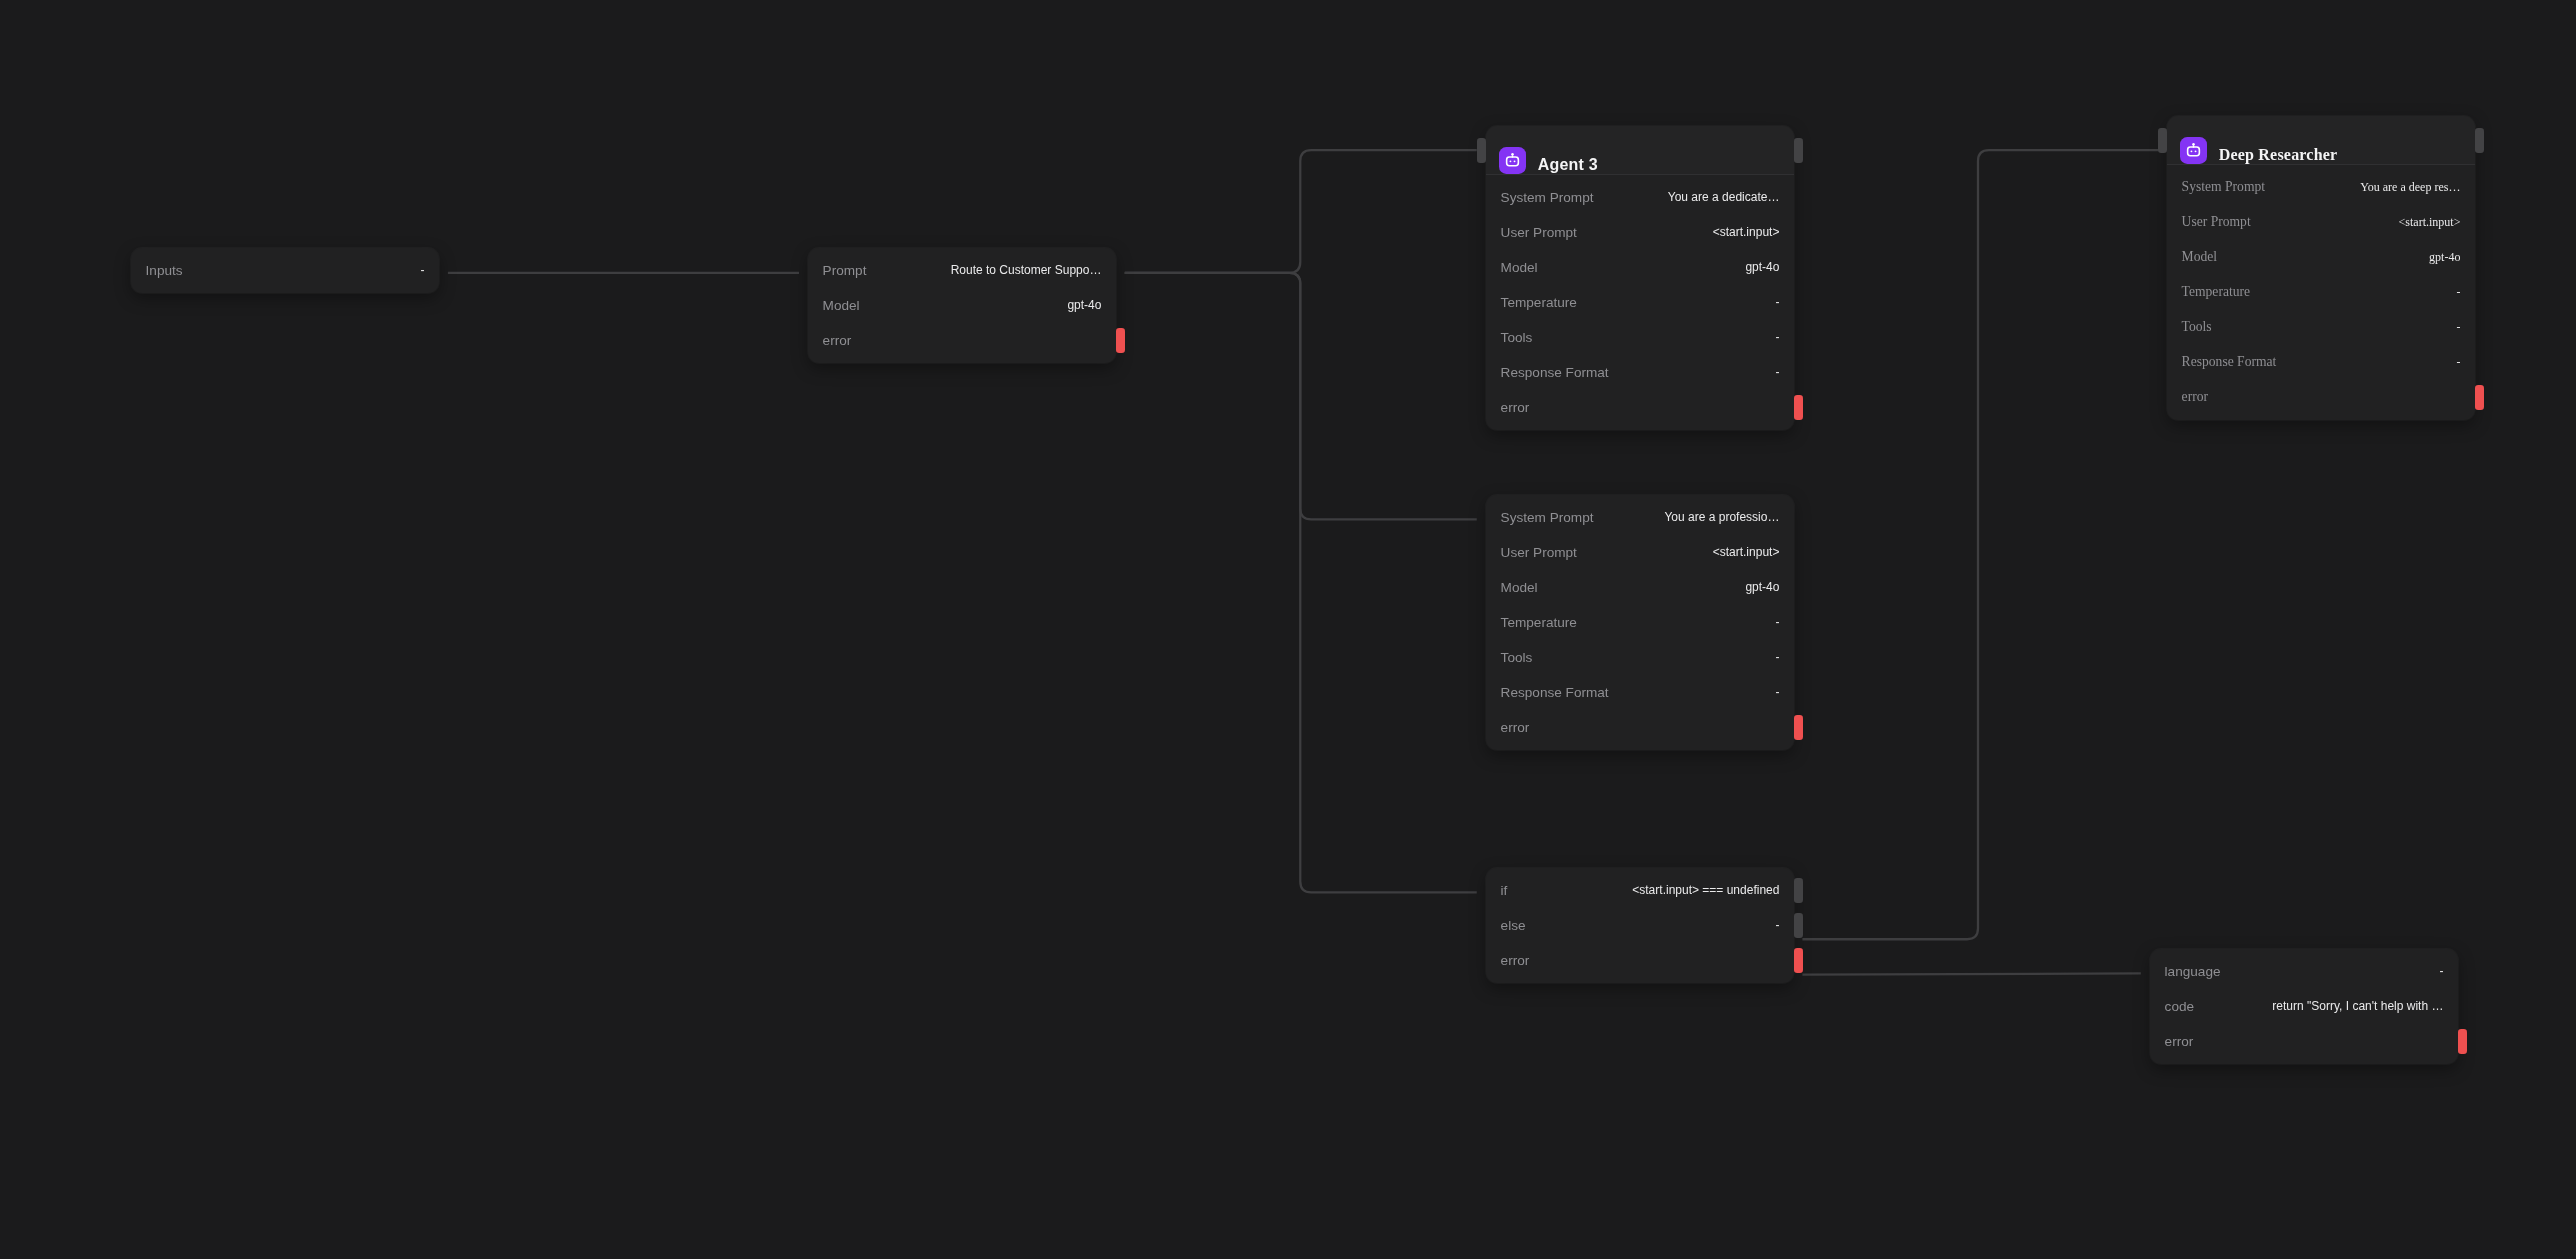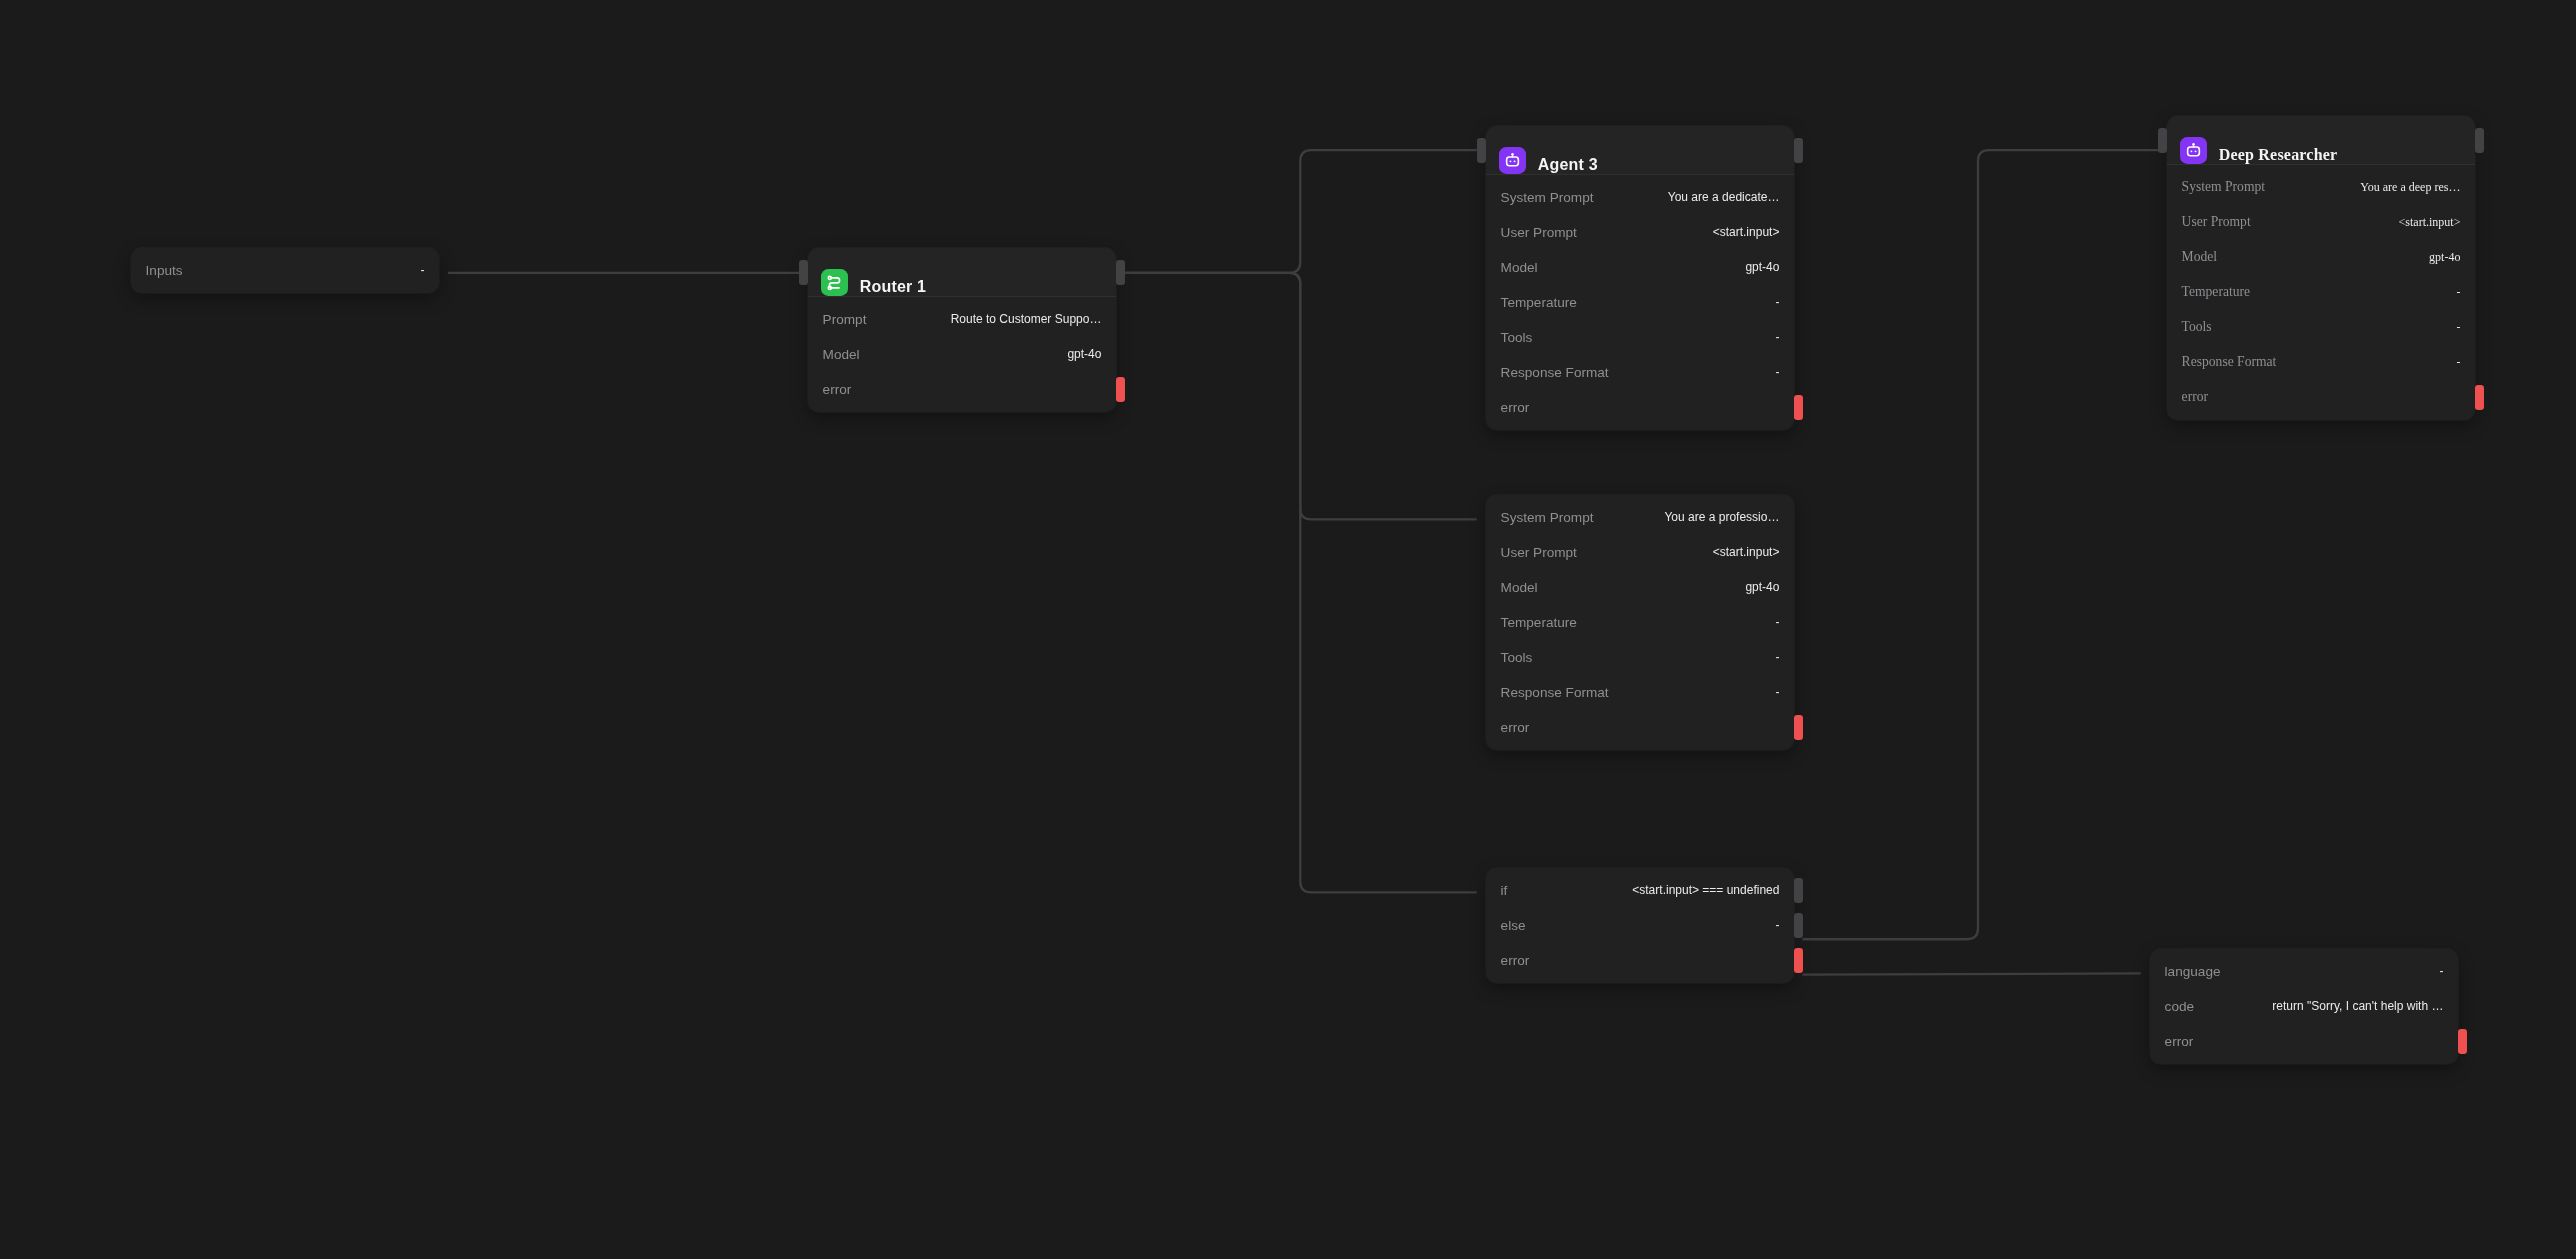--- a/index.html
+++ b/index.html
@@ -64,32 +64,20 @@
     </svg>
 <div class="node" style="left: 131px; top: 248px;">
       <div class="node-body">
         <div class="node-row">
           <span class="row-label">Inputs</span>
           <span class="row-value">-</span>
         </div>
       </div>
     </div>
     <div class="node" style="left: 808px; top: 248px;">
-      <div class="node-header">
-        <div class="handle handle-in"></div>
-        <span class="node-icon" style="background: rgb(44, 192, 81);">
-          <svg width="19" height="19" viewBox="0 0 24 24" fill="none" stroke="#fff" stroke-width="2" stroke-linecap="round" stroke-linejoin="round">
-            <circle cx="6" cy="6.2" r="1.9"></circle>
-            <circle cx="6" cy="18.8" r="1.9"></circle>
-            <path d="M8.4 6.2h6.9a3.15 3.15 0 0 1 0 6.3H8.7a3.15 3.15 0 0 0 0 6.3h9.1"></path>
-          </svg>
-        </span>
-        <span class="node-title">Router 1</span>
-        <div class="handle handle-out"></div>
-      </div>
       <div class="node-body">
         <div class="node-row">
           <span class="row-label">Prompt</span>
           <span class="row-value">Route to Customer Suppo…</span>
         </div>
         <div class="node-row">
           <span class="row-label">Model</span>
           <span class="row-value">gpt-4o</span>
         </div>
         <div class="node-row">

